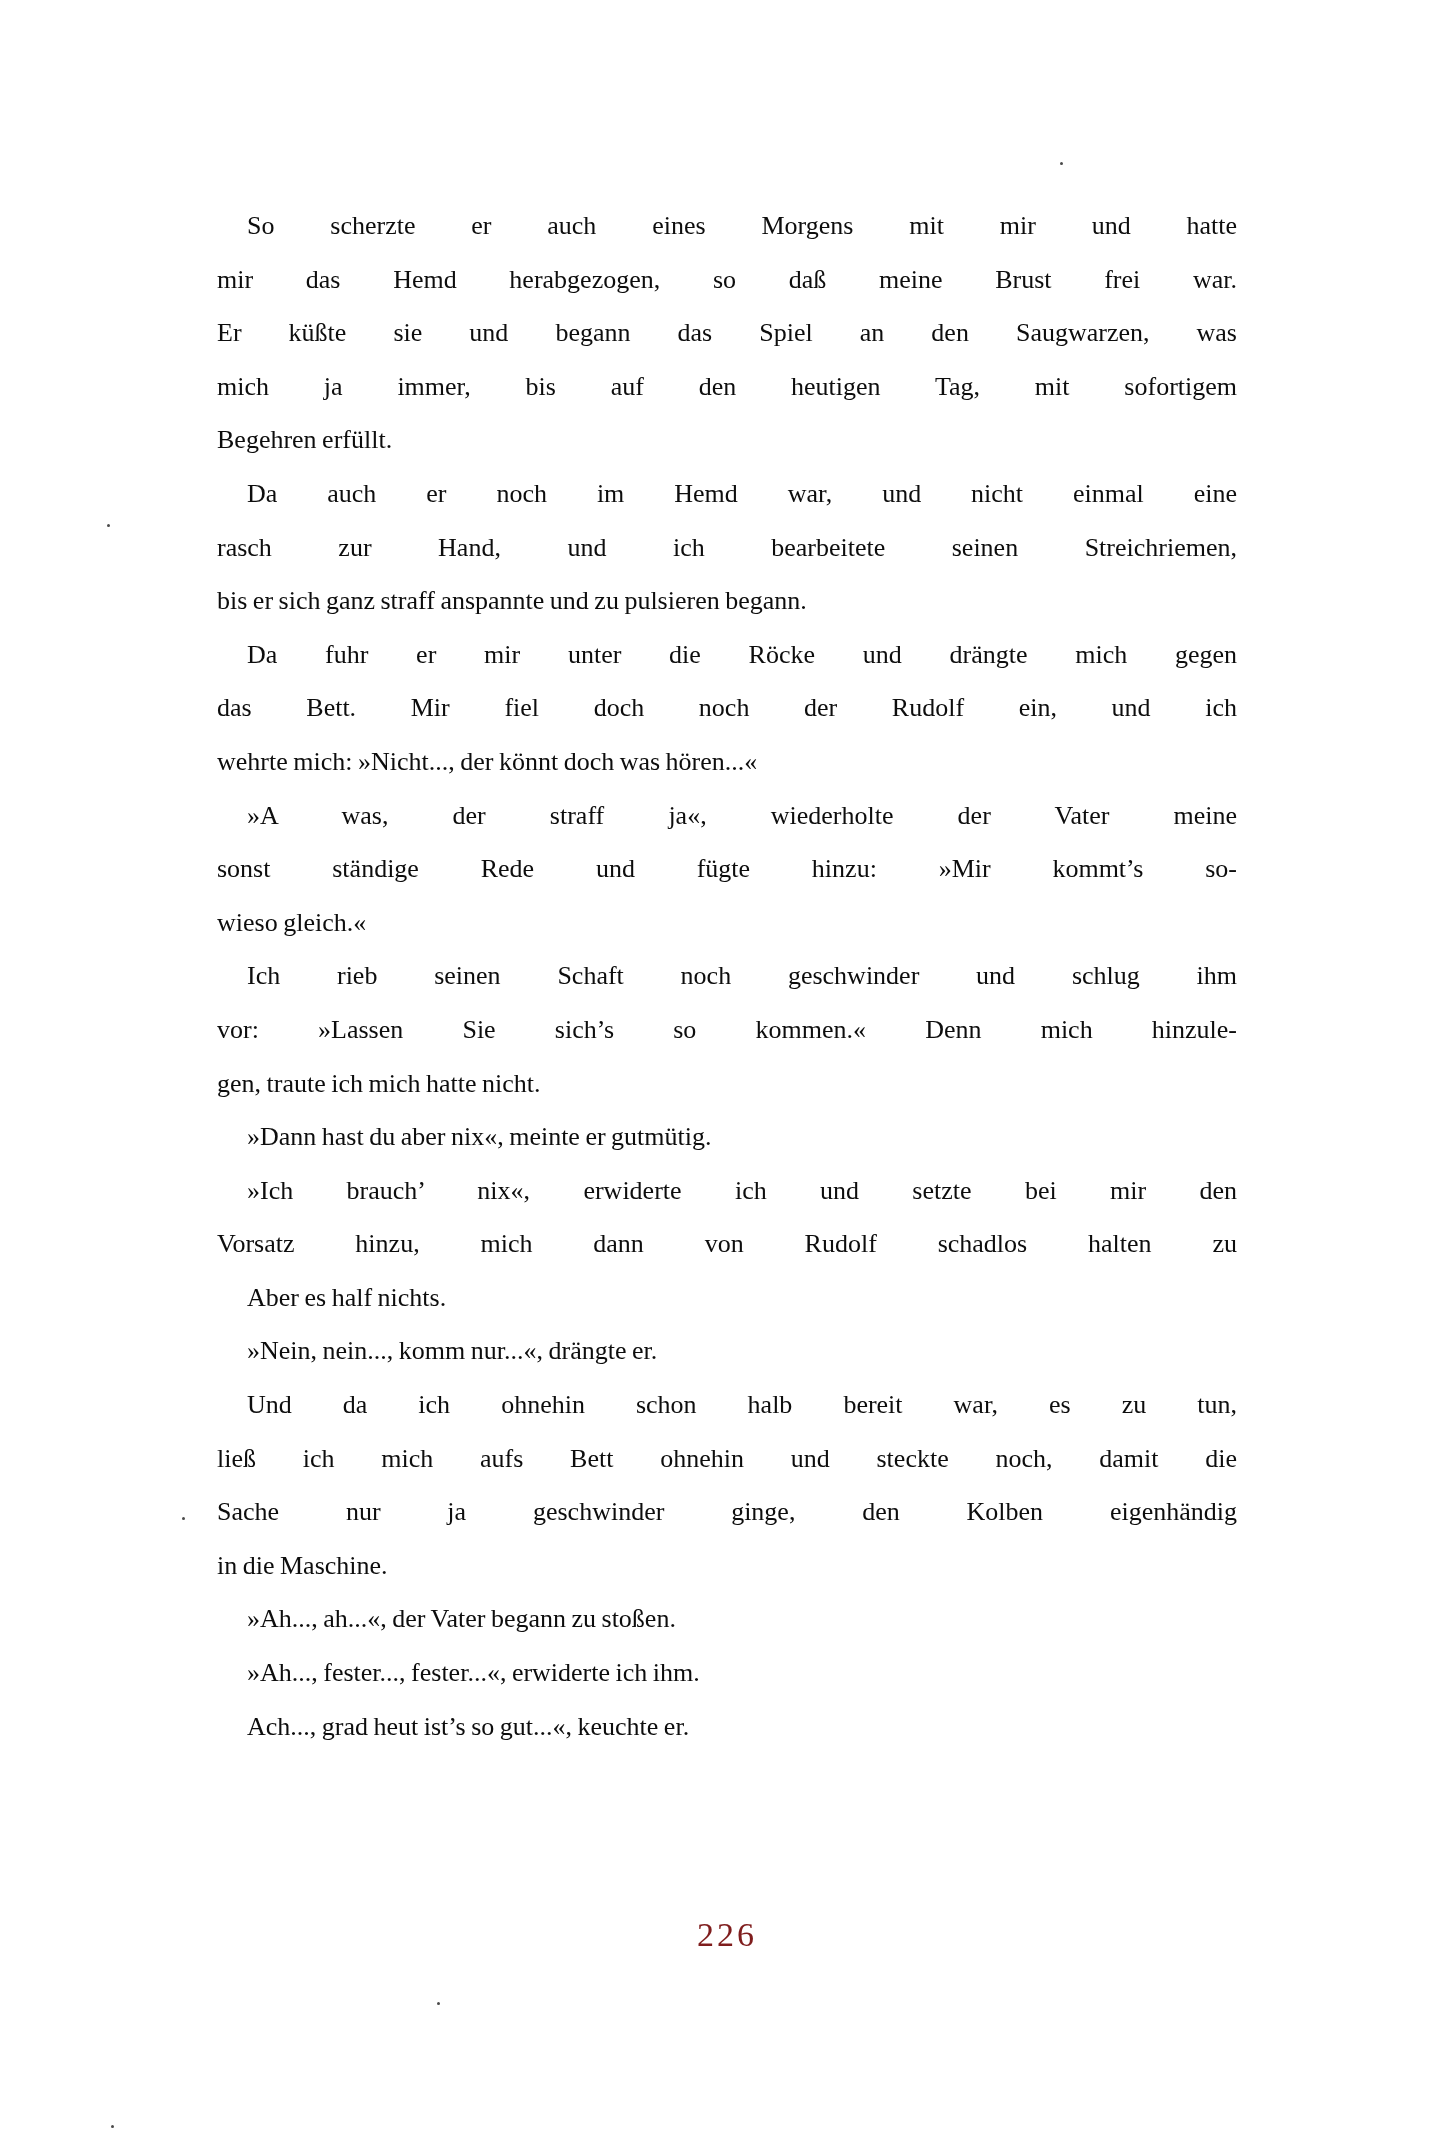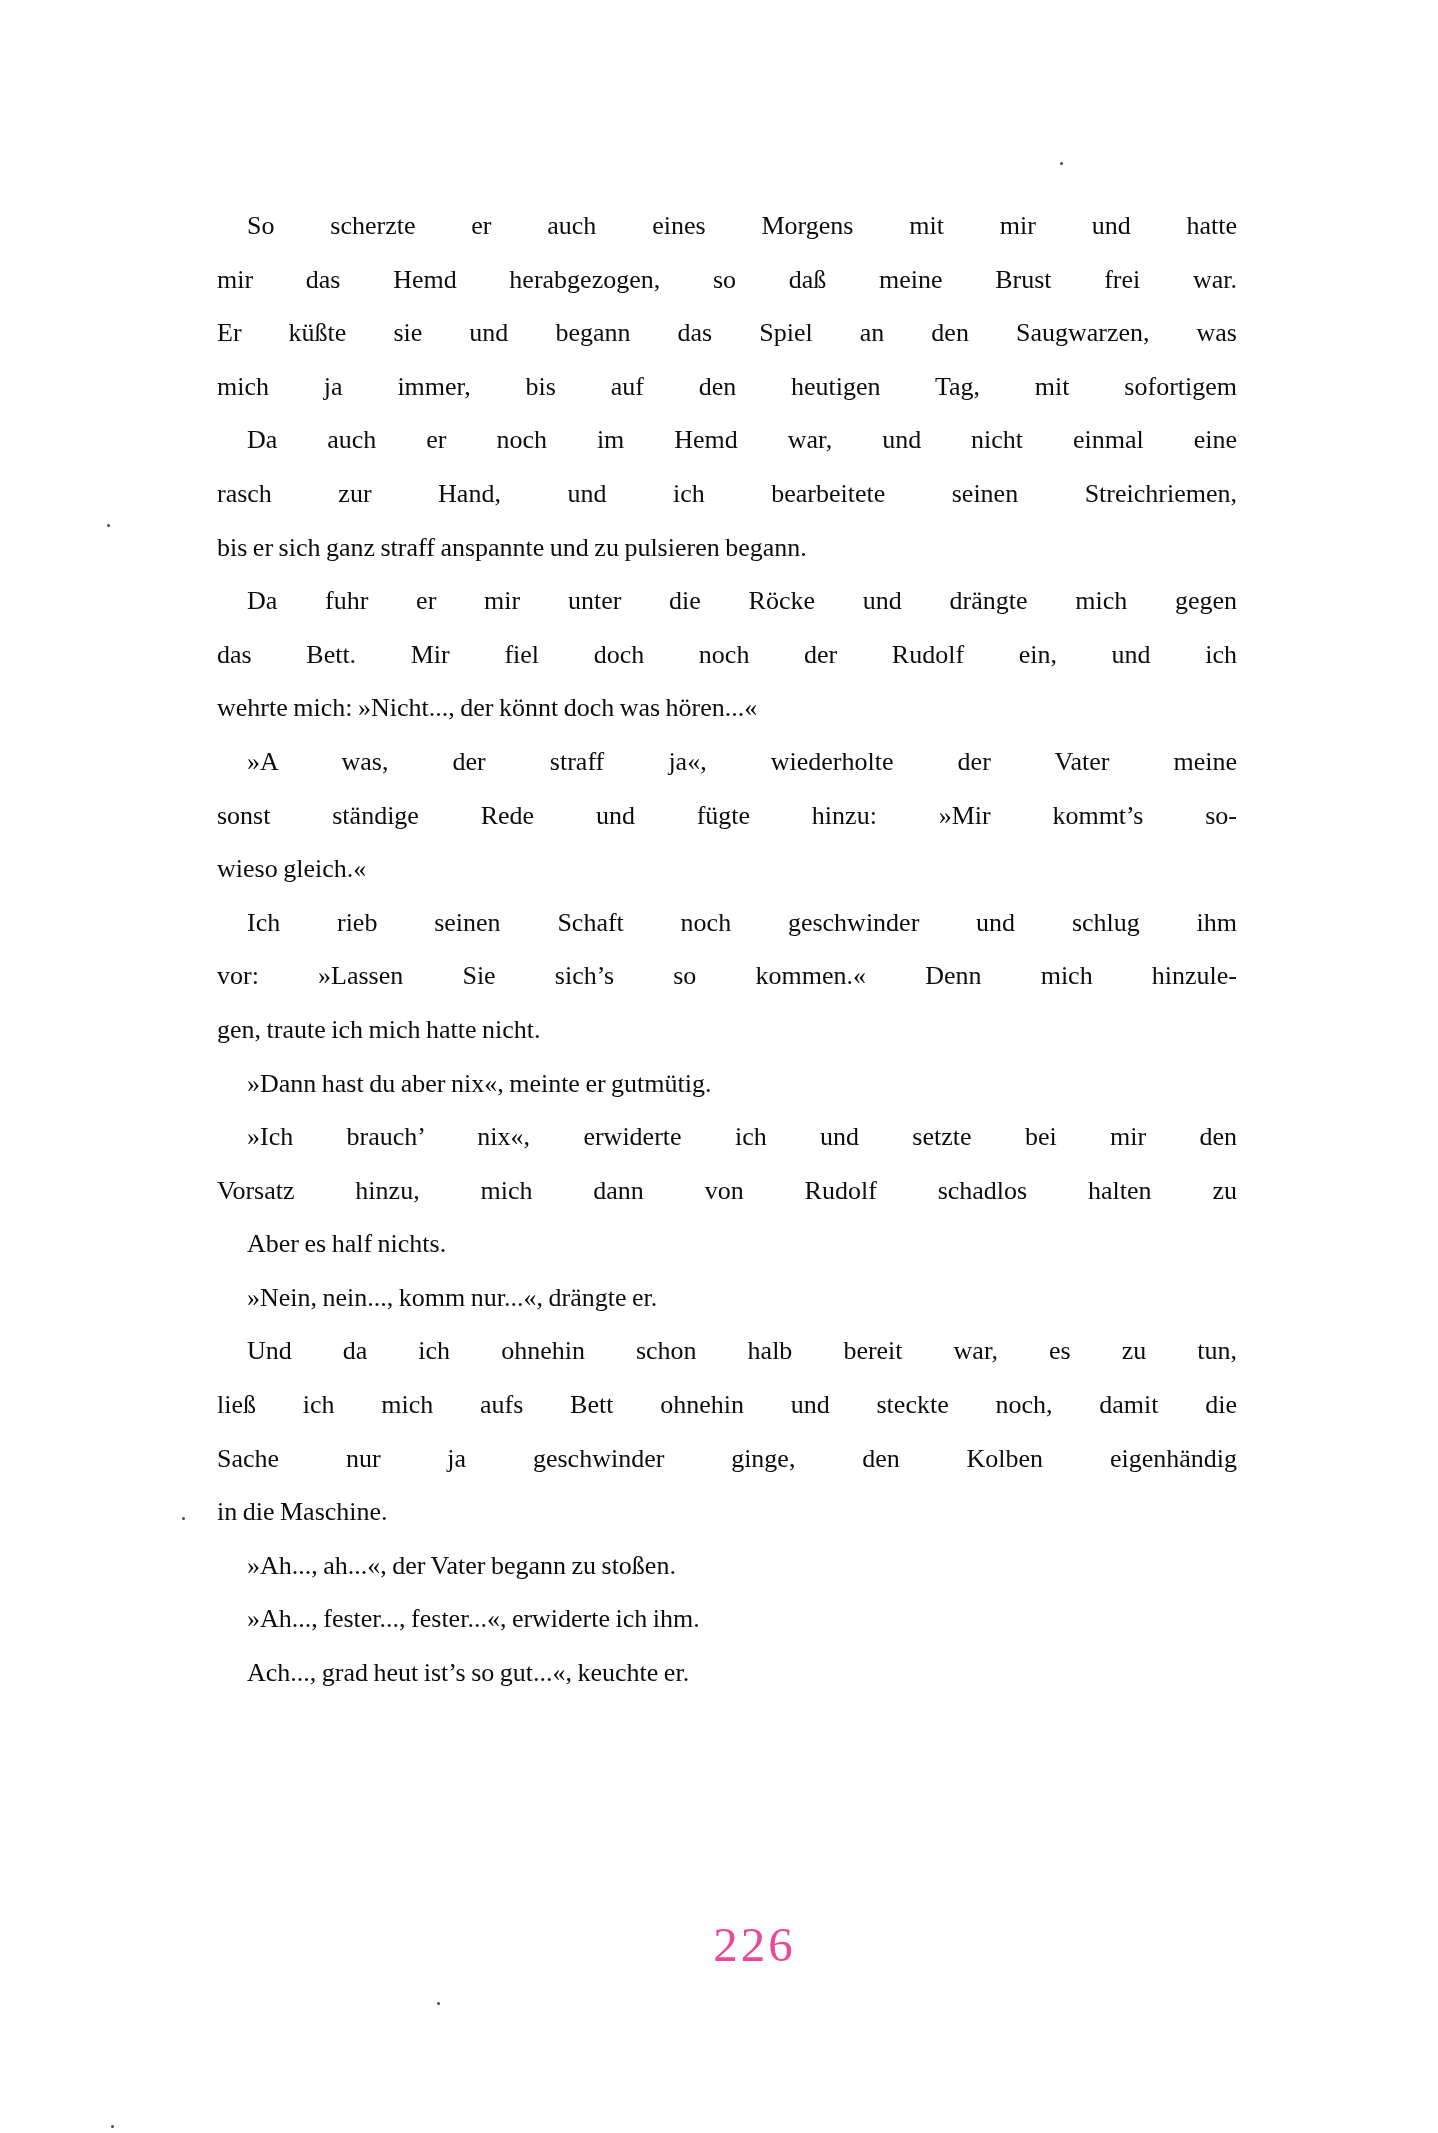--- a/index.html
+++ b/index.html
@@ -39,41 +39,42 @@
     text-align-last: left;
   }
   .line.firstline {
     padding-left: 30px;
   }
   .pagenumber {
     position: absolute;
     left: 697px;
     top: 1916px;
     width: 115px;
-    text-align: center;
-    font-size: 49px;
+    text-align: left;
+    font-size: 34px;
     letter-spacing: 3px;
-    color: #ec4899;
+    color: #7f1d1d;
   }
   .speck {
     position: absolute;
     background: #4a4a4a;
     border-radius: 50%;
   }
 </style>
 </head>
 <body>
 
 <div class="page">
   <div class="textblock">
       <div class="para">
         <div class="line firstline">So scherzte er auch eines Morgens mit mir und hatte</div>
         <div class="line">mir das Hemd herabgezogen, so daß meine Brust frei war.</div>
         <div class="line">Er küßte sie und begann das Spiel an den Saugwarzen, was</div>
         <div class="line">mich ja immer, bis auf den heutigen Tag, mit sofortigem</div>
+        <div class="line lastline">Begehren erfüllt.</div>
       </div>
       <div class="para">
         <div class="line firstline">Da auch er noch im Hemd war, und nicht einmal eine</div>
         <div class="line">rasch zur Hand, und ich bearbeitete seinen Streichriemen,</div>
         <div class="line lastline">bis er sich ganz straff anspannte und zu pulsieren begann.</div>
       </div>
       <div class="para">
         <div class="line firstline">Da fuhr er mir unter die Röcke und drängte mich gegen</div>
         <div class="line">das Bett. Mir fiel doch noch der Rudolf ein, und ich</div>
         <div class="line lastline">wehrte mich: »Nicht..., der könnt doch was hören...«</div>

